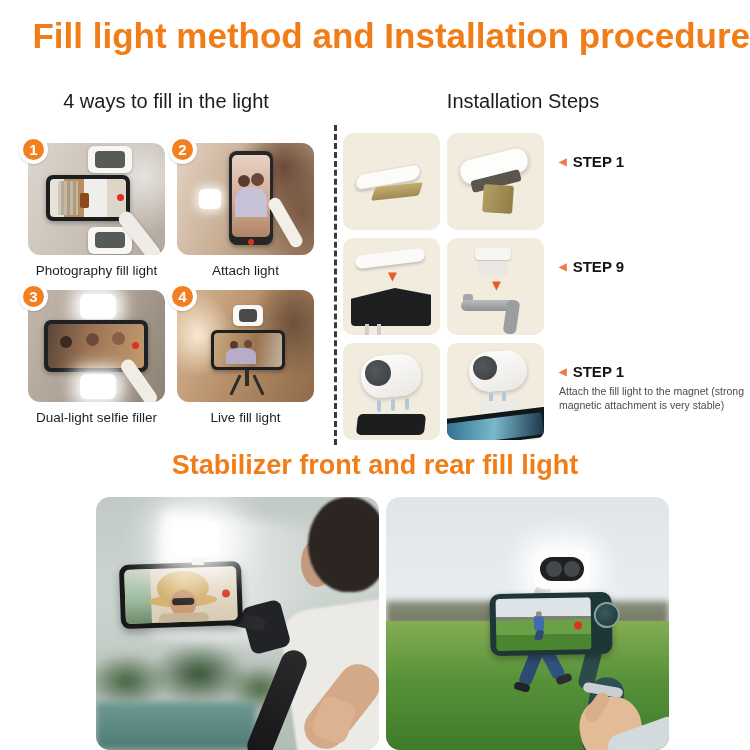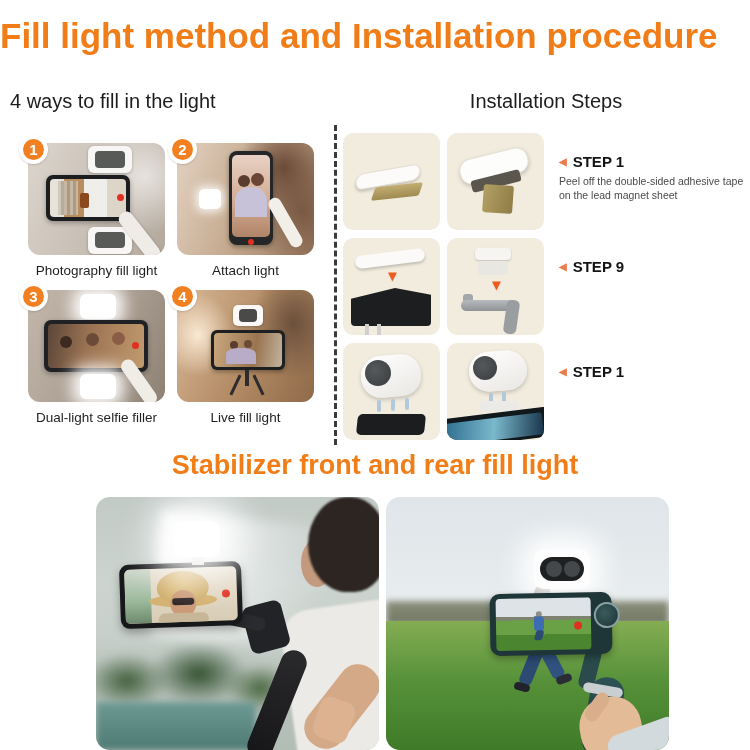--- a/index.html
+++ b/index.html
@@ -1,24 +1,24 @@
 <!DOCTYPE html>
 <html><head>
 <meta charset="utf-8">
 <style>
   * { margin:0; padding:0; box-sizing:border-box; }
   body { background:#fff; font-family:"Liberation Sans", sans-serif; }
   .page { position:relative; width:750px; height:750px; background:#ffffff; overflow:hidden; margin:0 auto; }
 
   
-  .main-title { position:absolute; top:16px; left:0; width:750px; text-align:left;
+  .main-title { position:absolute; top:16px; left:0; width:750px; text-align:right;
     font-size:35px; font-weight:700; color:#F07D17; letter-spacing:0px; }
-  .methods-heading { position:absolute; top:90px; left:10px; width:312px; text-align:left;
+  .methods-heading { position:absolute; top:90px; left:10px; width:312px; text-align:center;
     font-size:20px; color:#1c1c1c; }
-  .install-heading { position:absolute; top:90px; left:421px; width:250px; text-align:center;
+  .install-heading { position:absolute; top:90px; left:398px; width:250px; text-align:center;
     font-size:20px; color:#1c1c1c; }
   .bottom-heading { position:absolute; top:450px; left:0; width:750px; text-align:center;
     font-size:27px; font-weight:700; color:#F07D17; }
 
   
   .methods-grid { position:absolute; top:143px; left:28px; width:296px;
     display:grid; grid-template-columns:137px 137px; column-gap:12px; row-gap:12px; }
   .method-card { position:relative; width:137px; }
   .badge { position:absolute; top:-8px; left:-9px; width:29px; height:29px; border-radius:50%;
     background:#F28021; border:4px solid #fff; color:#fff; font-size:15px; font-weight:700;
@@ -353,21 +353,20 @@
       <div class="panel">
         <div class="p1b-sheet"></div>
         <div class="p1b-under"></div>
         <div class="p1b-tape"></div>
       </div>
       <div class="step-text">
         <div class="step-label">
           <span class="step-marker">◀</span>
           <span>STEP 1</span>
         </div>
-        <div class="step-desc">Peel off the double-sided adhesive tape on the lead magnet sheet</div>
       </div>
     </div>
 
     <div class="step-row">
       <div class="panel">
         <div class="p2a-sheet"></div>
         <div class="down-arrow p2a-arrow">▼</div>
         <div class="p2a-clip"></div>
         <div class="p2a-pin1"></div>
         <div class="p2a-pin2"></div>
@@ -405,20 +404,21 @@
         <div class="p3b-mount"></div>
         <div class="p3b-phone">
           <div class="p3b-screen"></div>
         </div>
       </div>
       <div class="step-text">
         <div class="step-label">
           <span class="step-marker">◀</span>
           <span>STEP 1</span>
         </div>
+        <div class="step-desc">Attach the fill light to the magnet (strong magnetic attachment is very stable)</div>
       </div>
     </div>
 
   </div>
 
   <div class="bottom-heading">Stabilizer front and rear fill light</div>
 
   <div class="photos">
 
     <div class="photo phL">

